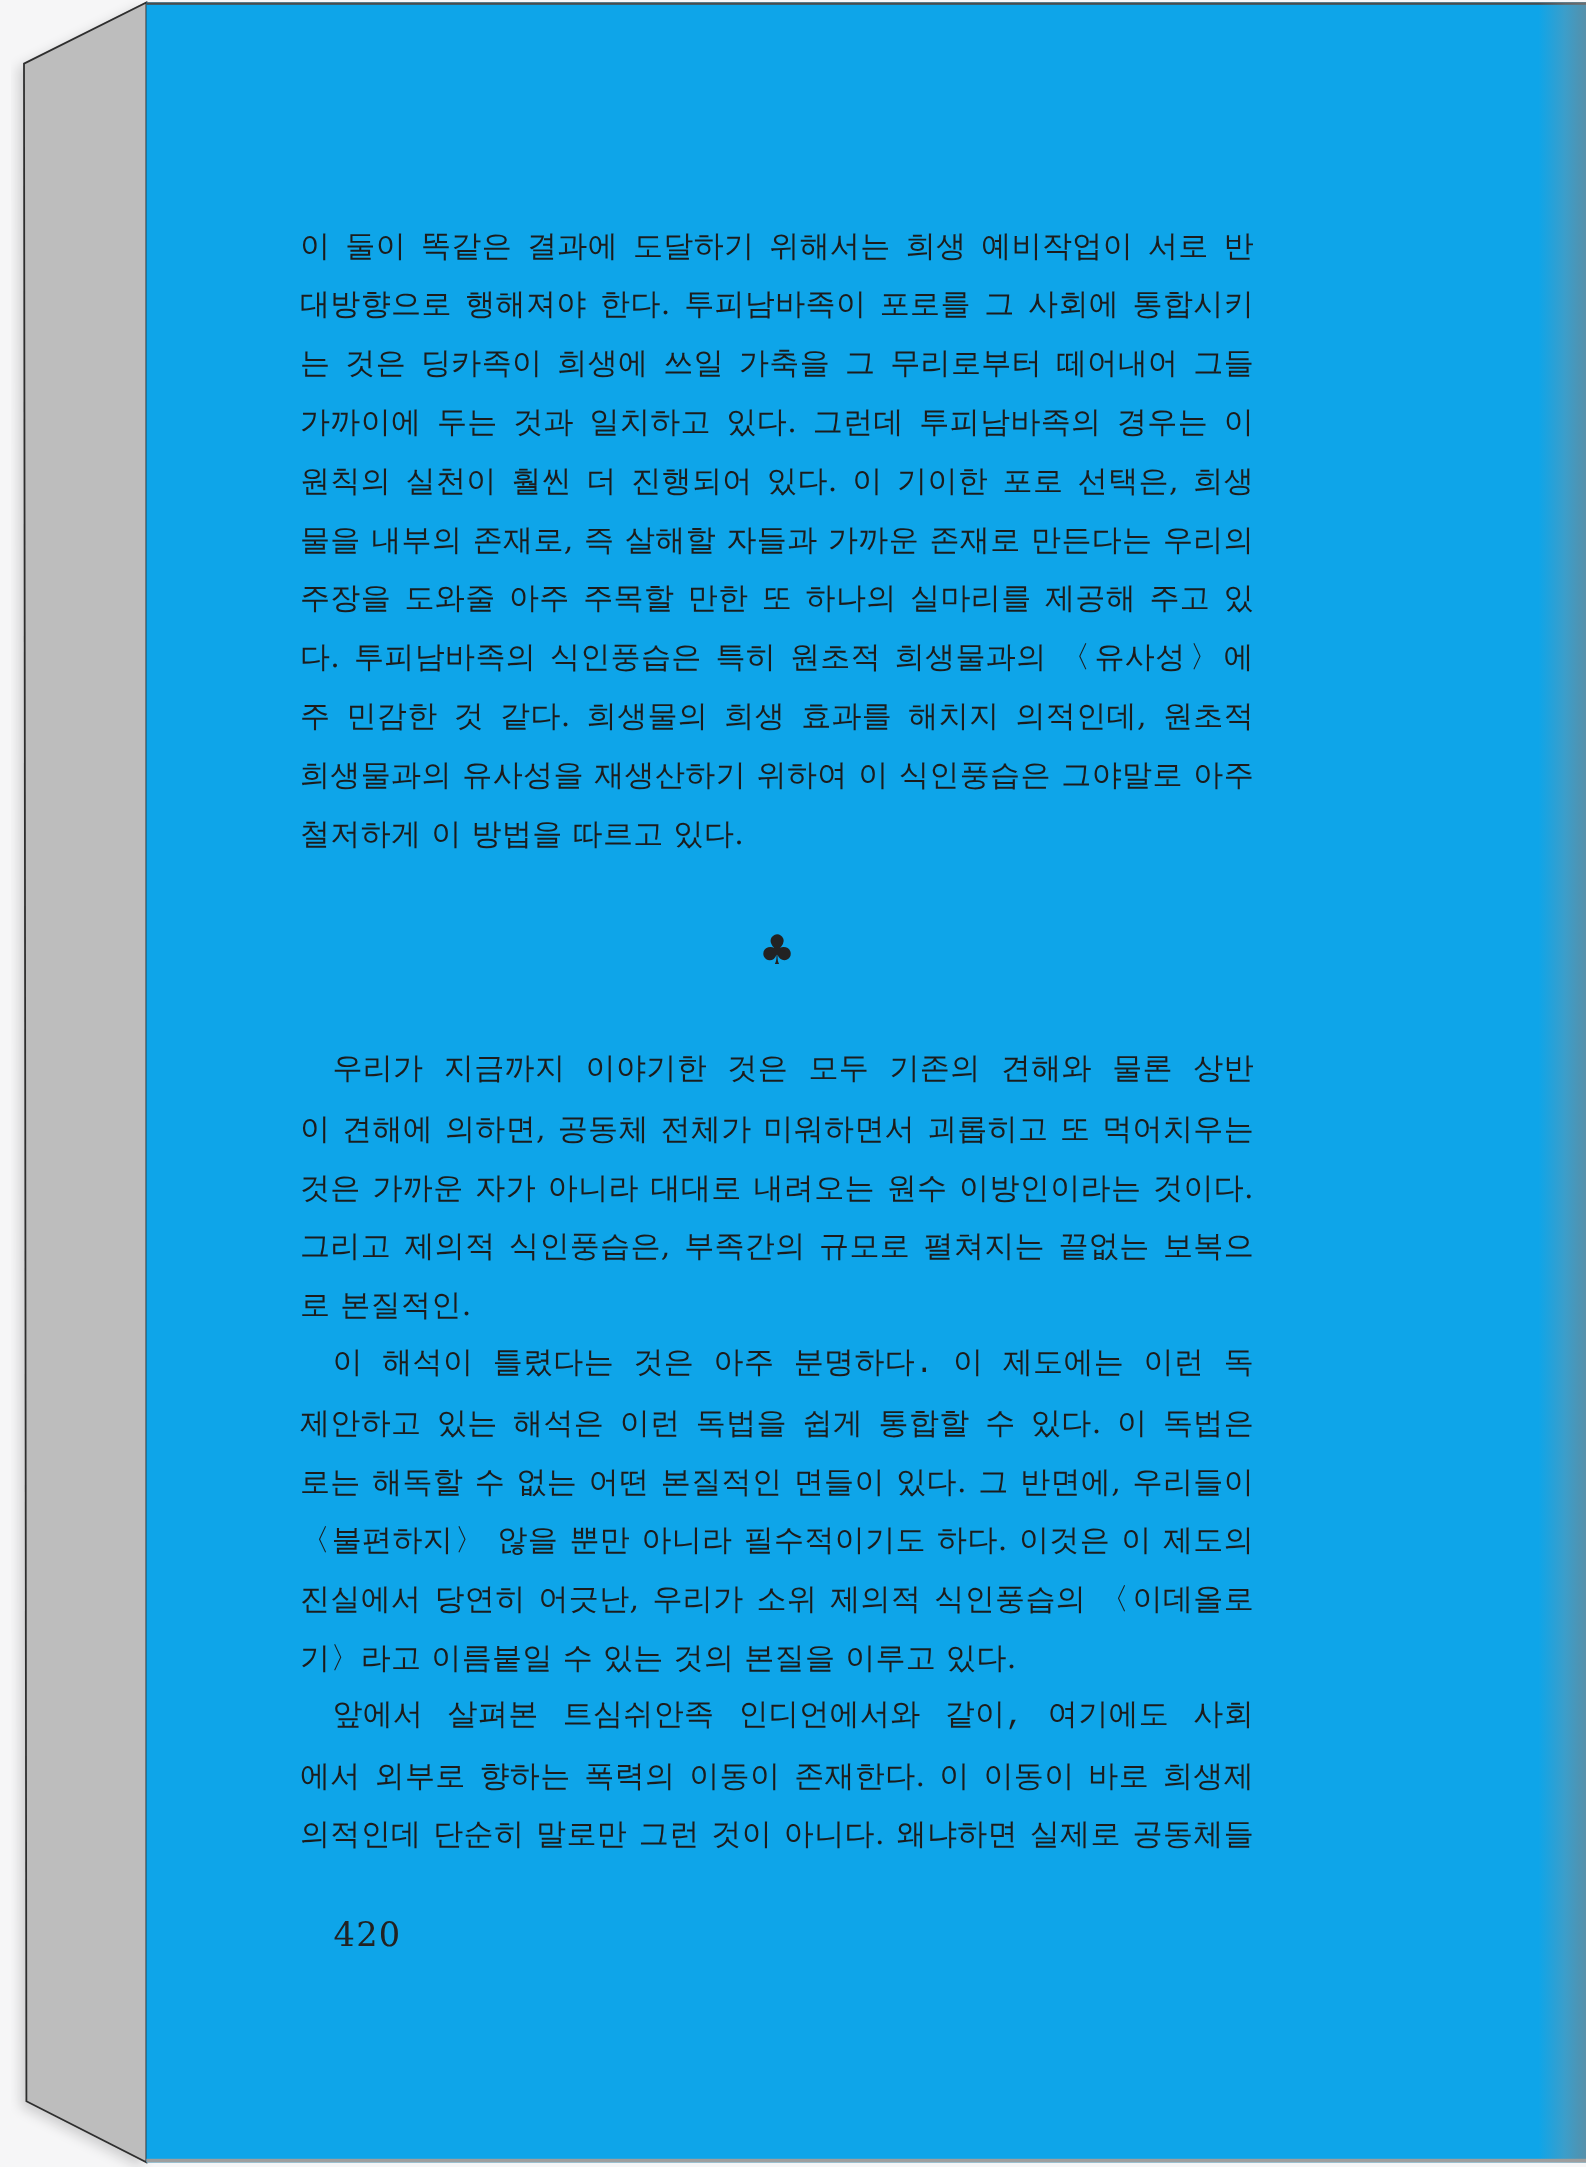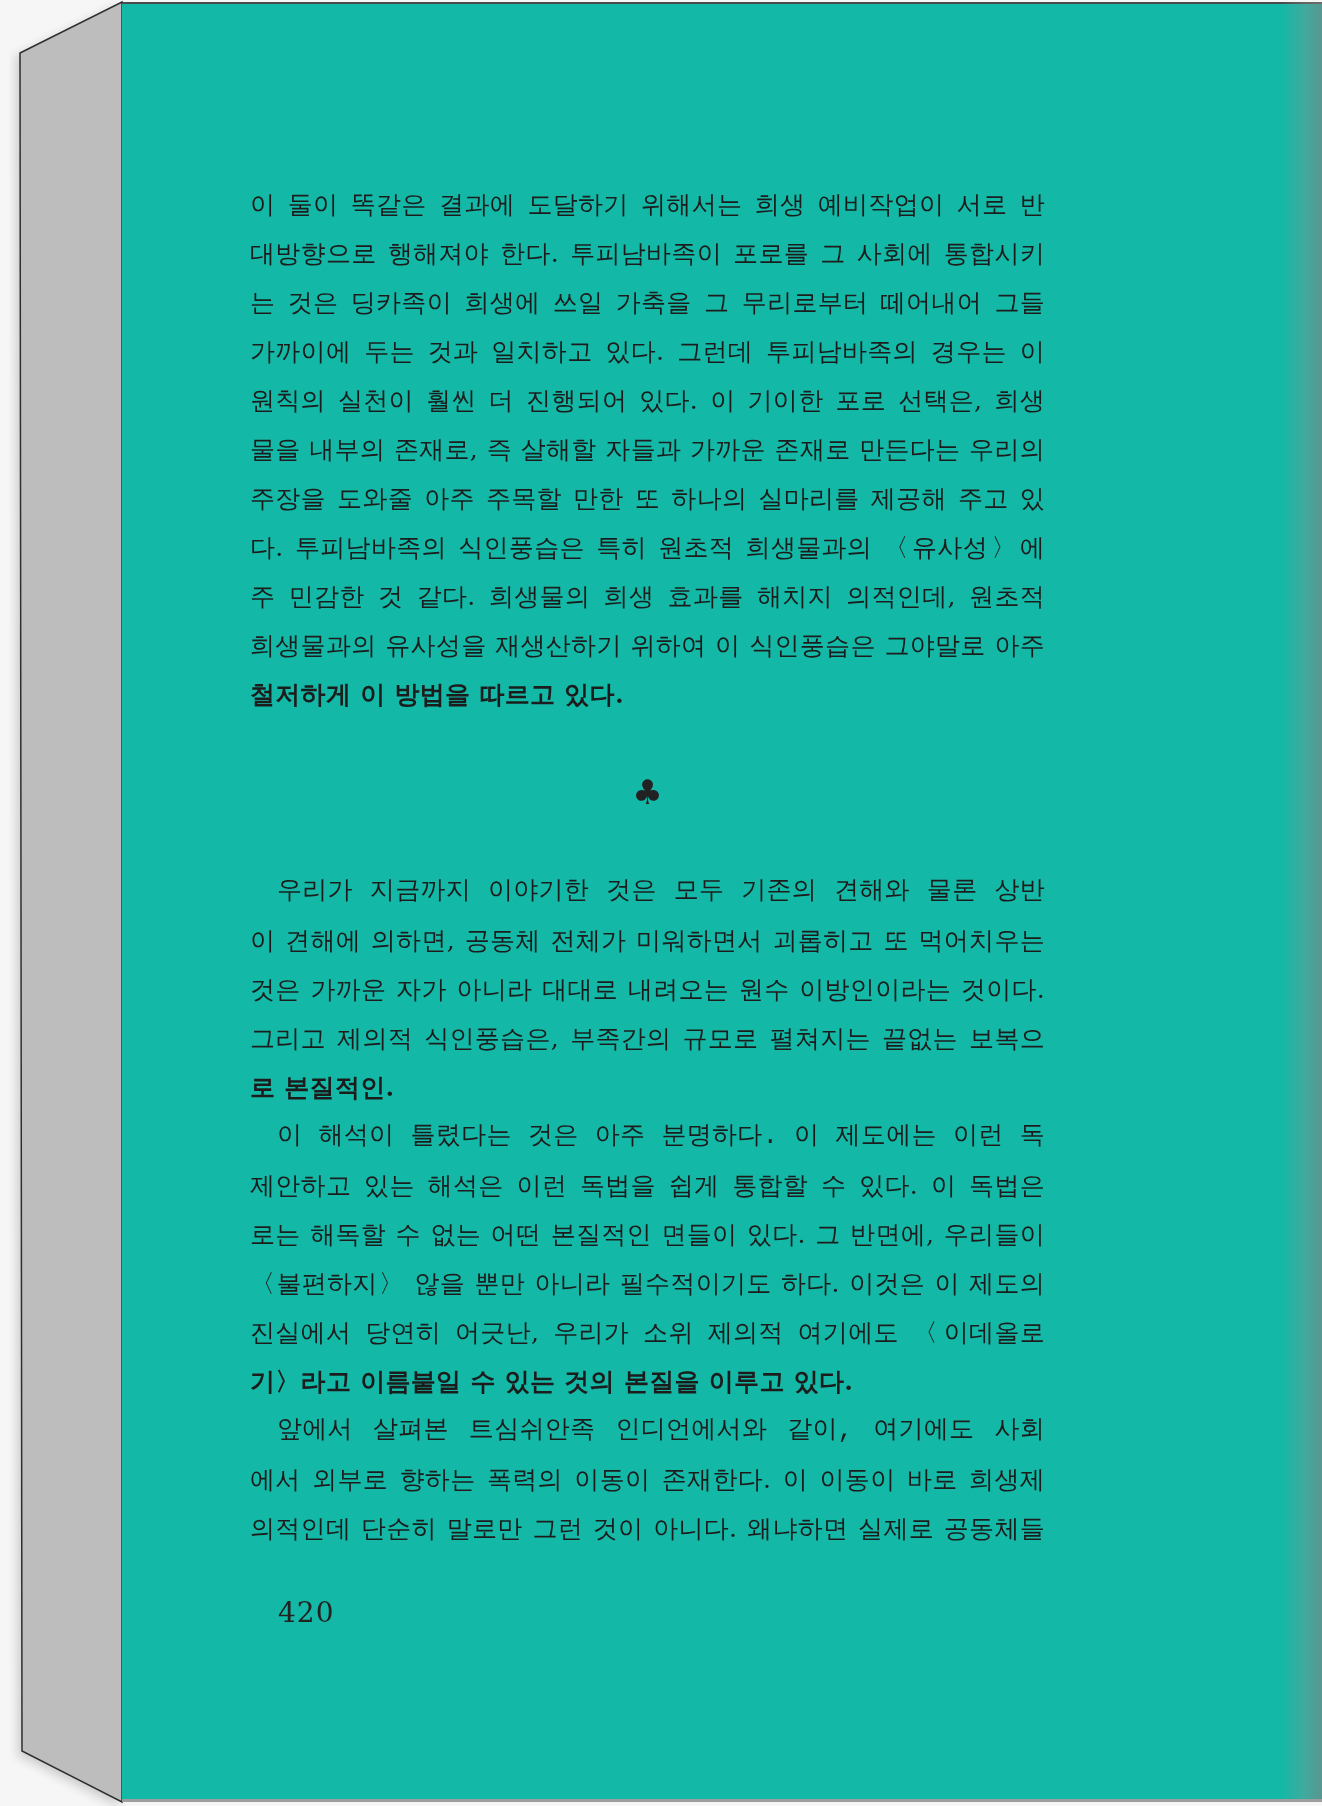--- a/index.html
+++ b/index.html
@@ -18,21 +18,21 @@
     position: absolute;
     left: 0;
     top: 0;
   }
   .paper {
     position: absolute;
     left: 122px;
     top: 2px;
     width: 1200px;
     height: 1800px;
-    background: #14b8a6;
+    background: #0ea5e9;
   }
   .top-edge {
     position: absolute;
     top: 0;
     left: 0;
     right: 0;
     height: 2px;
     background: #4b4b4b;
   }
   .bottom-edge {
@@ -73,21 +73,20 @@
     font-size: 25px;
     color: #1c1c1c;
     text-align: justify;
     text-align-last: justify;
     overflow: hidden;
     letter-spacing: 0.3px;
   }
   .line.short {
     text-align: justify;
     text-align-last: left;
-    font-weight: bold;
   }
   .divider {
     height: 49px;
     line-height: 49px;
     margin-top: 49px;
     margin-bottom: 50px;
     text-align: center;
     font-size: 34px;
     color: #222222;
   }
@@ -140,21 +139,21 @@
           <div class="line">이 견해에 의하면, 공동체 전체가 미워하면서 괴롭히고 또 먹어치우는</div>
           <div class="line">것은 가까운 자가 아니라 대대로 내려오는 원수 이방인이라는 것이다.</div>
           <div class="line">그리고 제의적 식인풍습은, 부족간의 규모로 펼쳐지는 끝없는 보복으</div>
           <div class="line short">로 본질적인.</div>
         </div>
         <div class="para indent">
           <div class="line">이 해석이 틀렸다는 것은 아주 분명하다. 이 제도에는 이런 독법으</div>
           <div class="line">제안하고 있는 해석은 이런 독법을 쉽게 통합할 수 있다. 이 독법은</div>
           <div class="line">로는 해독할 수 없는 어떤 본질적인 면들이 있다. 그 반면에, 우리들이</div>
           <div class="line">〈불편하지〉 않을 뿐만 아니라 필수적이기도 하다. 이것은 이 제도의</div>
-          <div class="line">진실에서 당연히 어긋난, 우리가 소위 제의적 여기에도 〈이데올로</div>
+          <div class="line">진실에서 당연히 어긋난, 우리가 소위 제의적 식인풍습의 〈이데올로</div>
           <div class="line short">기〉라고 이름붙일 수 있는 것의 본질을 이루고 있다.</div>
         </div>
         <div class="para indent">
           <div class="line">앞에서 살펴본 트심쉬안족 인디언에서와 같이, 여기에도 사회 내부</div>
           <div class="line">에서 외부로 향하는 폭력의 이동이 존재한다. 이 이동이 바로 희생제</div>
           <div class="line">의적인데 단순히 말로만 그런 것이 아니다. 왜냐하면 실제로 공동체들</div>
         </div>
       </section>
   </main>
 

